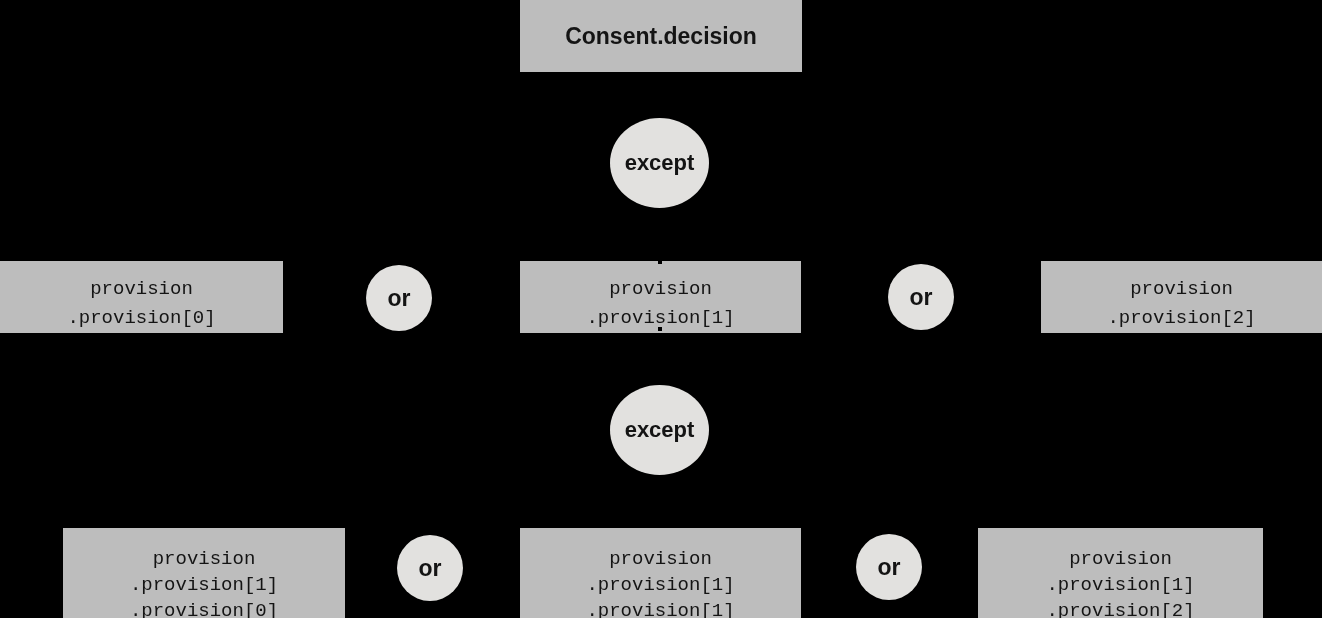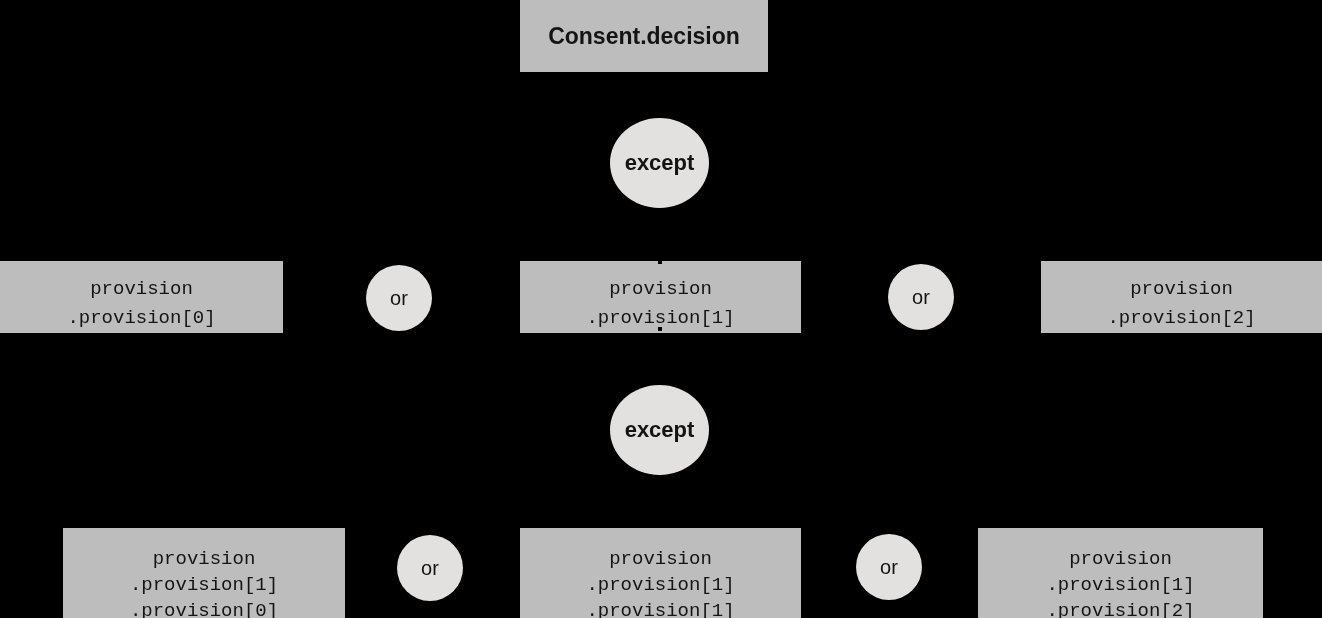--- a/index.html
+++ b/index.html
@@ -48,34 +48,34 @@
     position: absolute;
     background: var(--circle-fill);
     color: var(--text);
     border-radius: 50%;
     display: flex;
     align-items: center;
     justify-content: center;
     font-size: 22px;
   }
   .ellipse.except { font-weight: bold; }
-  .ellipse.or { font-weight: normal; font-size: 20px; }
+  .ellipse.or { font-weight: bold; font-size: 23px; }
   .dot {
     position: absolute;
     width: 4px;
     height: 4px;
     background: #000;
   }
 </style>
 </head>
 <body>
 
 <div class="canvas">
 
-  <div class="root-box" style="left:520px; top:0; width:248px; height:72px;">Consent.decision</div>
+  <div class="root-box" style="left:520px; top:0; width:282px; height:72px;">Consent.decision</div>
 
   <div class="ellipse except" style="left:610px; top:118px; width:99px; height:90px;">except</div>
 
   <div class="node-box two-line" style="left:0; top:261px; width:283px; height:72px;">
     <span class="line">provision</span>
     <span class="line">.provision[0]</span>
   </div>
 
   <div class="ellipse or" style="left:366px; top:265px; width:66px; height:66px;">or</div>
 

